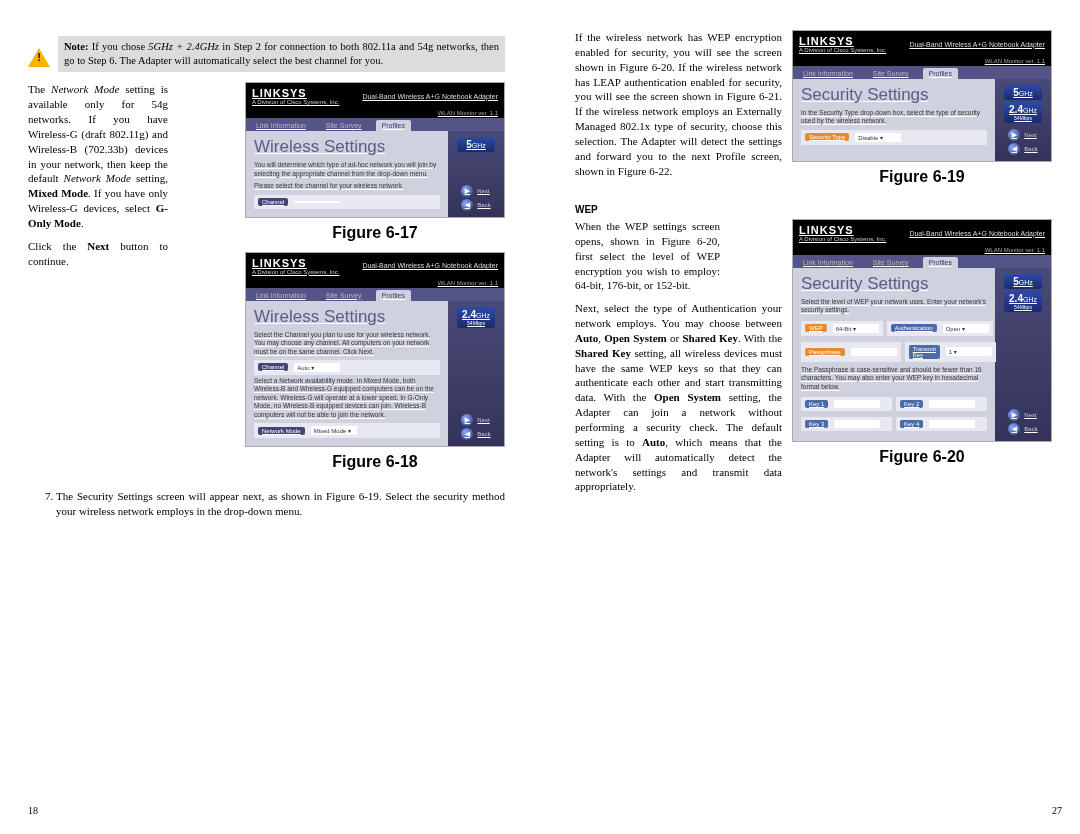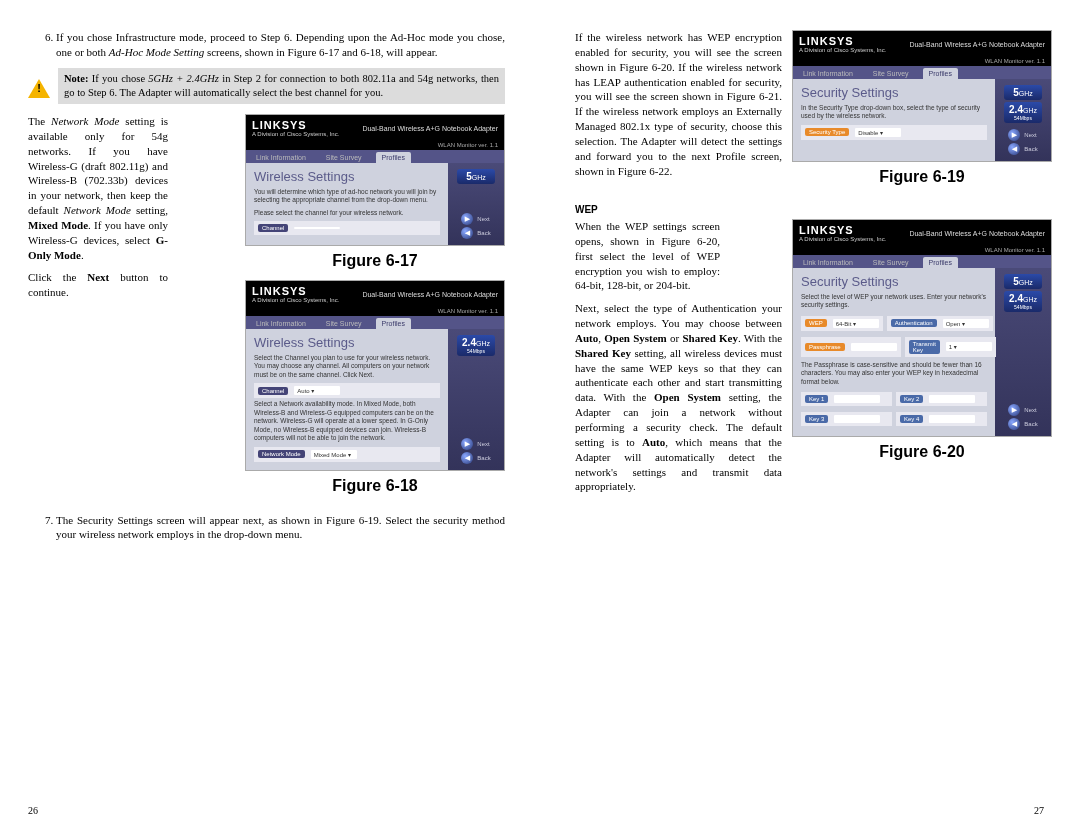--- a/index.html
+++ b/index.html
@@ -25,21 +25,21 @@
   .page-right { padding-right: 28px; }
   .page-num-left {
     position: absolute;
     bottom: 18px;
     left: 28px;
     font-size: 10px;
   }
   .page-num-right {
     position: absolute;
     bottom: 18px;
-    right: 36px;
+    right: 18px;
     font-size: 10px;
   }
   ol { margin: 0; padding: 0 0 0 28px; }
   li { margin-bottom: 8px; text-align: justify; line-height: 1.35; }
   p { margin: 0 0 8px 0; text-align: justify; line-height: 1.35; }
   .note-row { display: flex; align-items: center; margin: 6px 0 10px 0; gap: 8px; }
   .warn-icon {
     width: 0; height: 0; margin-top: 6px;
     border-left: 11px solid transparent;
     border-right: 11px solid transparent;
@@ -73,20 +73,21 @@
     margin: 6px 0 10px 0;
   }
   .screenshot {
     width: 260px;
     box-sizing: border-box;
     border: 1px solid #aaa;
     background: linear-gradient(#1a1a3a,#2b2b55);
     font-family: Arial, Helvetica, sans-serif;
     color: #fff;
     font-size: 8px;
+    text-decoration: underline;
   }
   .ss-header {
     background: #000;
     padding: 4px 6px;
     display: flex;
     align-items: center;
     justify-content: space-between;
   }
   .ss-logo { font-weight: bold; letter-spacing: 1px; font-size: 11px; }
   .ss-sub { font-size: 6px; color: #ccc; }
@@ -100,21 +101,21 @@
   }
   .ss-tab { font-size: 7px; color: #bbb; padding: 2px 6px; }
   .ss-tab.active { background: #cfd2de; color: #3a3a6a; border-radius: 2px 2px 0 0; }
   .ss-body {
     background: #cfd2de;
     color: #4a4a7a;
     padding: 6px 8px;
     min-height: 70px;
     position: relative;
   }
-  .ss-title { font-size: 13px; color: #5b5b8a; margin-bottom: 4px; font-weight: normal; }
+  .ss-title { font-size: 17px; color: #5b5b8a; margin-bottom: 4px; font-weight: normal; }
   .ss-desc { font-size: 6.5px; color: #333; line-height: 1.3; margin-bottom: 4px; }
   .ss-set { background:#e8e8f0; padding:3px 4px; margin:2px 0; display:flex; align-items:center; gap:6px;}
   .ss-set-label { background:#444477; color:#fff; font-size:6px; padding:1px 4px; border-radius:2px; }
   .ss-field { background:#fff; color:#333; font-size:6px; padding:1px 3px; border-radius:1px; min-width:40px;}
   .ss-orange { background:#e88a2a !important; }
   .ss-blue   { background:#4a6aa8 !important; }
   .ss-badge { 
     width: 38px; padding:2px 0;
     background: linear-gradient(#2b4aa8,#1a2a6a);
     color:#fff; font-size:7px; text-align:center; border-radius:3px;
@@ -137,25 +138,20 @@
   .ss-row2 .ss-set { flex:1; }
   .wep-head { font-family: Arial, sans-serif; font-weight: bold; font-size: 10px; margin: 8px 0 4px 0; }
   em { font-style: italic; }
   strong { font-weight: bold; }
 </style>
 </head>
 <body>
 
 <div class="page page-left">
 
-  <ol start="6">
-    <li>
-      <span>If you chose Infrastructure mode, proceed to Step 6. Depending upon the Ad-Hoc mode you chose, one or both </span><em>Ad-Hoc Mode Setting</em><span> screens, shown in Figure 6-17 and 6-18, will appear.</span>
-    </li>
-  </ol>
 
   <div class="note-row">
     <div class="warn-icon"></div>
     <div class="note-box">
       <strong>Note:</strong><span> If you chose </span><em>5GHz + 2.4GHz</em><span> in Step 2 for connection to both 802.11a and 54g networks, then go to Step 6. The Adapter will automatically select the best channel for you.</span>
     </div>
   </div>
 
   <div class="wrap-block">
 
@@ -261,21 +257,21 @@
       <p><span>Click the </span><strong>Next</strong><span> button to continue.</span></p>
     </div>
   </div>
 
   <div style="clear:both;height:8px"></div>
 
   <ol start="7">
     <li>The Security Settings screen will appear next, as shown in Figure 6-19. Select the security method your wireless network employs in the drop-down menu.</li>
   </ol>
 
-  <div class="page-num-left">26</div>
+  <div class="page-num-left">18</div>
 </div>
 
 <div class="page page-right">
 
   <div class="wrap-block">
 
     <div class="fig-stack" style="width:260px">
       <div class="screenshot">
         <div class="ss-header">
           <div>
@@ -408,21 +404,21 @@
                   <span>Back</span>
                 </div>
             </div>
           </div>
         </div>
       </div>
       <div class="fig-caption">Figure 6-20</div>
     </div>
 
     <div class="narrow-col" style="width:145px">
-      <p>When the WEP settings screen opens, shown in Figure 6-20, first select the level of WEP encryption you wish to employ: 64-bit, 128-bit, or 204-bit.</p>
+      <p>When the WEP settings screen opens, shown in Figure 6-20, first select the level of WEP encryption you wish to employ: 64-bit, 176-bit, or 152-bit.</p>
     </div>
 
     <p class="wrap-text" style="clear:left">
       <span>Next, select the type of Authentication your network employs. You may choose between </span><strong>Auto</strong><span>, </span><strong>Open System</strong><span> or </span><strong>Shared Key</strong><span>.  With the </span><strong>Shared Key</strong><span> setting, all wireless devices must have the same WEP keys so that they can authenticate each other and start transmitting data. With the </span><strong>Open System</strong><span> setting, the Adapter can join a network without performing a security check. The default setting is to </span><strong>Auto</strong><span>, which means that the Adapter will automatically detect the network's settings and transmit data appropriately.</span>
     </p>
   </div>
 
 
   <div class="page-num-right">27</div>
 </div>

